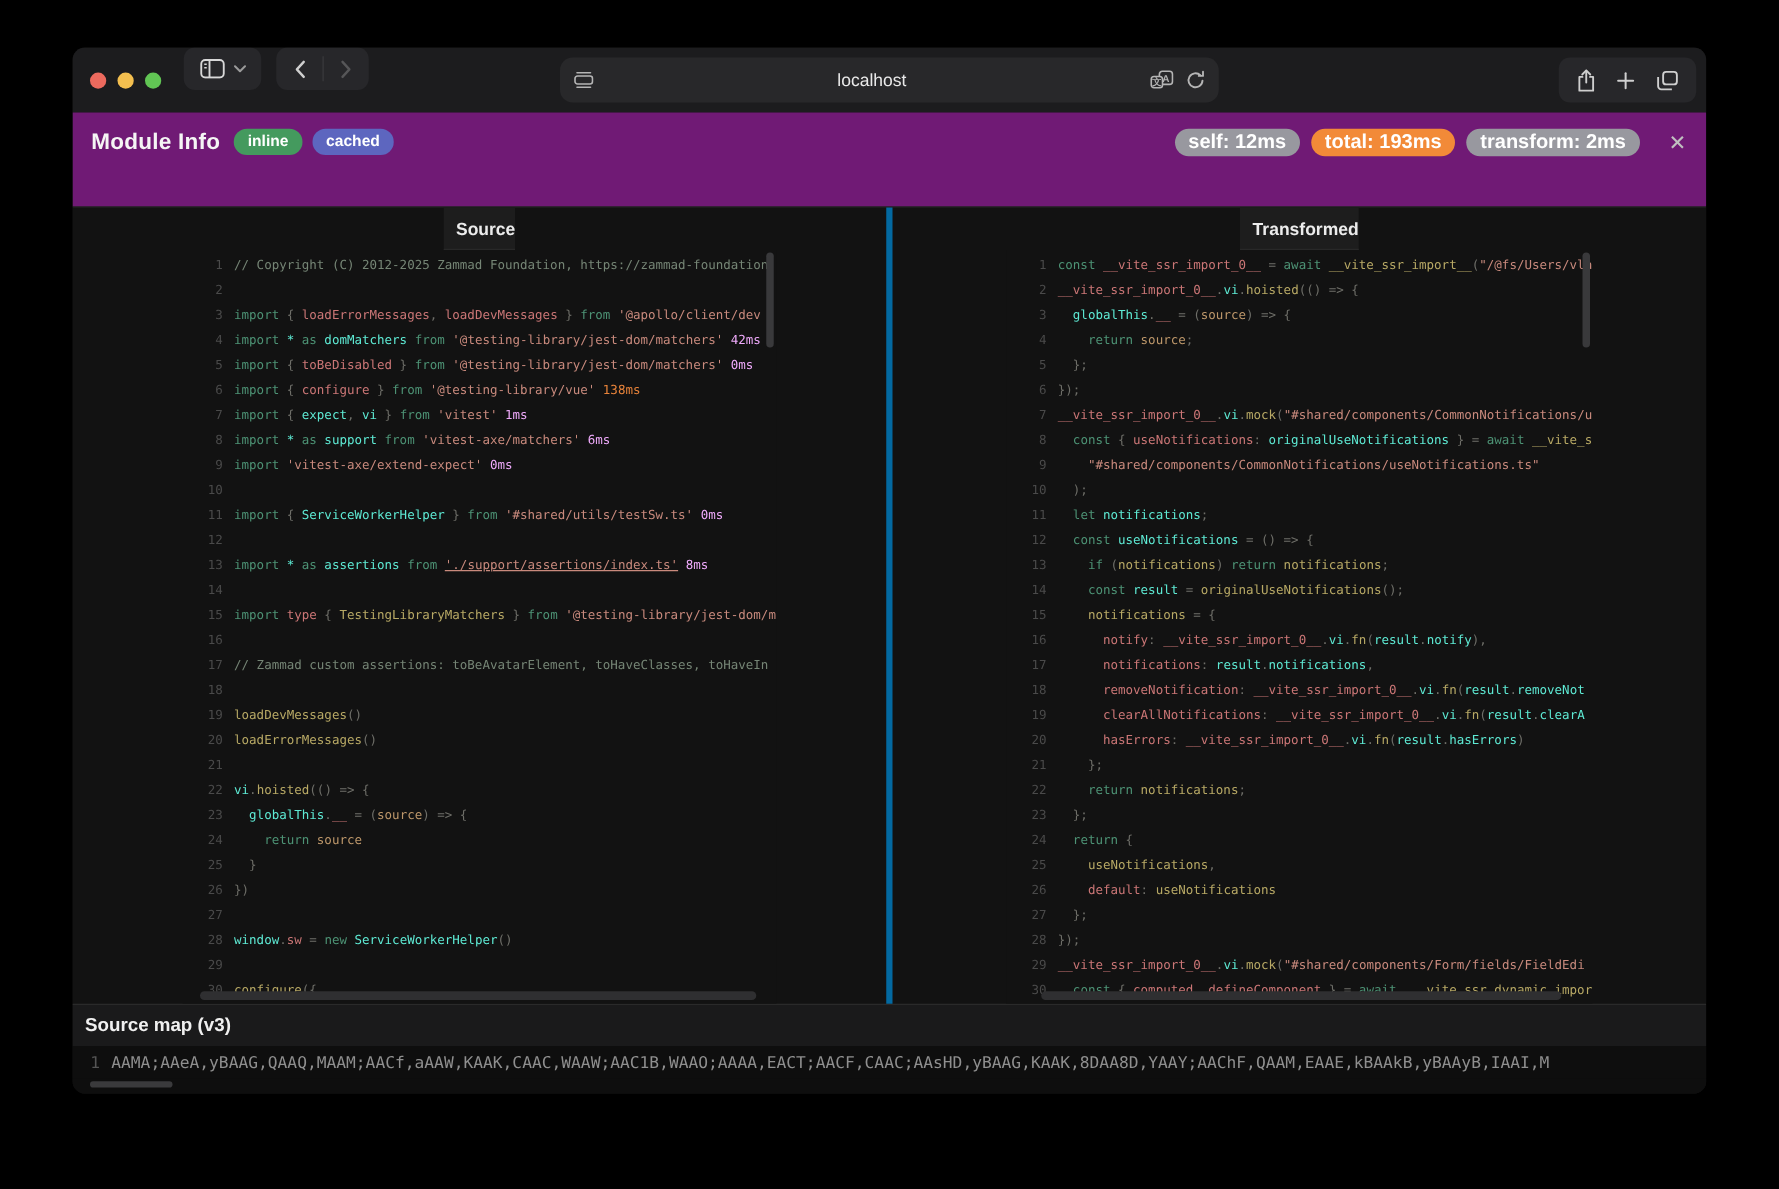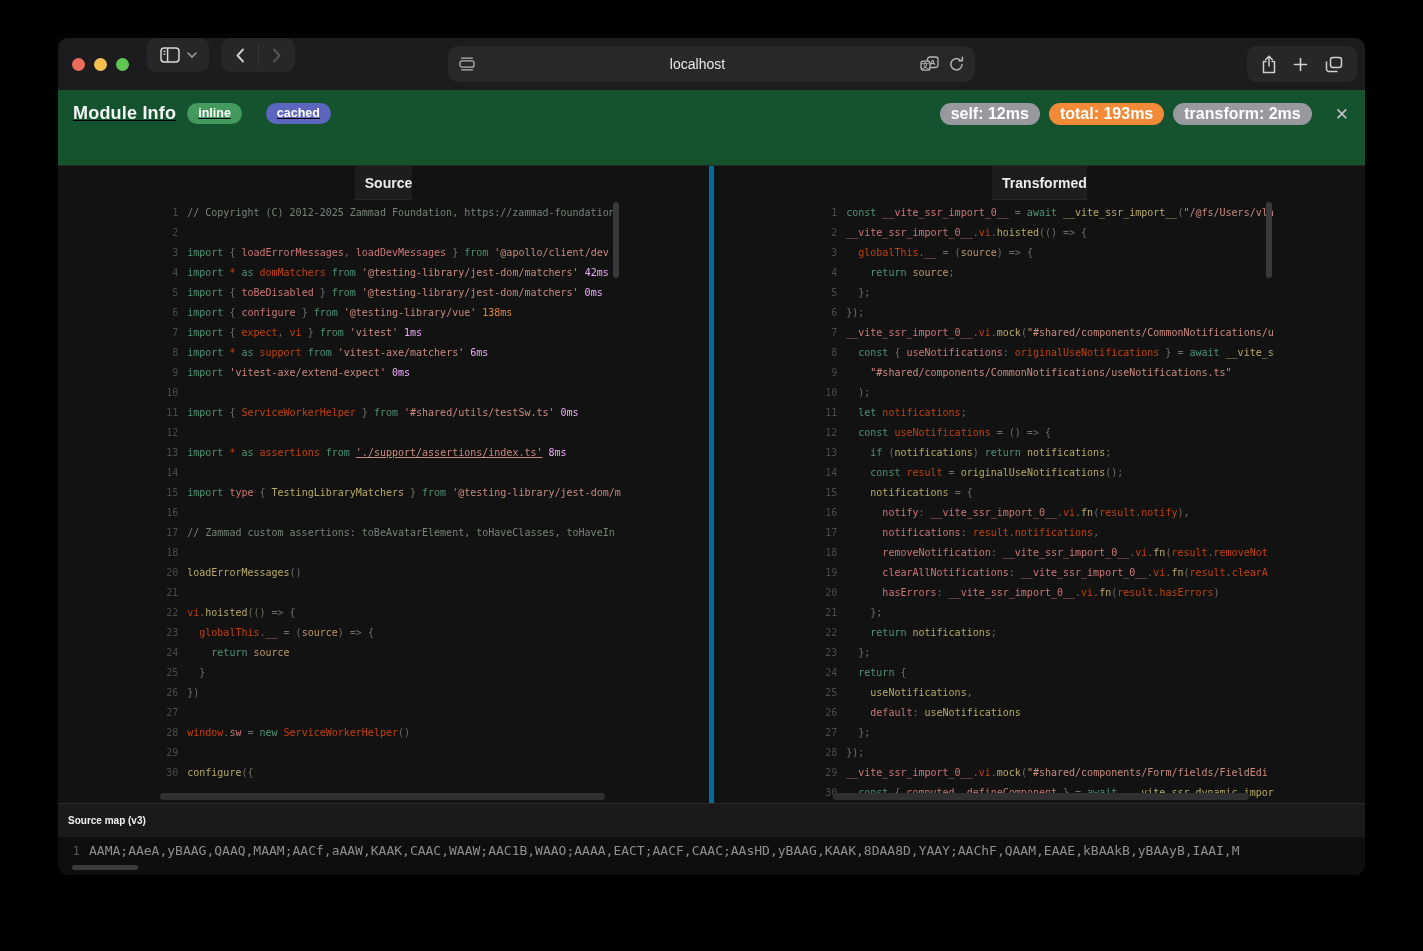--- a/index.html
+++ b/index.html
@@ -20,24 +20,24 @@
   .nav-sep { width:1px; height:20px; background:#3a3a3c; }
   .addressbar { position:absolute; left:390px; top:8px; width:527px; height:36px; background:#28282a;
                 border-radius:10px; display:flex; align-items:center; padding:0 11px; }
   .url { flex:1; text-align:center; color:#e9e9e9; font-size:14px; }
   .addr-right { display:flex; align-items:center; gap:10px; }
   .right-group { position:absolute; right:8px; top:8px; width:110px; height:36px; background:#27272a;
                  border-radius:9px; display:flex; align-items:center; justify-content:space-around; padding:0 6px; }
   .icon-btn { display:flex; align-items:center; justify-content:center; }
 
   
-  .module-header { position:relative; height:75px; background:#14532d; padding:13px 16px 0 15px;text-decoration:underline; }
+  .module-header { position:relative; height:75px; background:#701a75; padding:13px 16px 0 15px; }
   .mh-titlerow { display:flex; align-items:center; gap:11px; }
   .mh-title { color:#f5f5f5; font-size:18px; font-weight:700; letter-spacing:.2px; }
-  .badges { display:flex; gap:24px; }
+  .badges { display:flex; gap:8px; }
   .badge { color:#fff; font-size:12.5px; font-weight:600; padding:3px 11px; border-radius:11px; line-height:15px; }
   .mh-path { margin-top:7px; font-family:"DejaVu Sans Mono", monospace; font-size:13px; color:#9c9c9c; }
   .stats { position:absolute; right:16px; top:13px; display:flex; gap:9px; align-items:center; }
   .stat-pill { color:#fff; font-size:16px; font-weight:700; padding:4px 11px; border-radius:12px; line-height:14px; }
   .close-x { margin-left:14px; color:#c0c0c0; font-size:17px; line-height:17px; cursor:default; }
 
   
   .panels { display:flex; height:638px; border-top:1px solid #262626; }
   .panel { flex:1; overflow:hidden; display:flex; flex-direction:column;align-items:center; }
   .panel + .panel { border-left:5px solid #0369a1; }
@@ -46,32 +46,32 @@
                   color:#ececec; font-size:14px; font-weight:700; }
   .code-wrap { position:relative; flex:1; background:#121212; overflow:hidden; }
   .code-lines { padding-top:3px; font-family:"DejaVu Sans Mono", monospace; font-size:10px; line-height:20px; }
   .code-line { white-space:pre; height:20px; }
   .ln { display:inline-block; width:32px; text-align:right; color:#4a4a4a; margin-right:9px; }
   .seg-cm  { color:#758575; }
   .seg-kw  { color:#4d9375; }
   .seg-id  { color:#cb7676; }
   .seg-str { color:#c98a7d; }
   .seg-fn  { color:#b8a965; }
-  .seg-pl  { color:#c2410c; }
+  .seg-pl  { color:#5eead4; }
   .seg-pn  { color:#6e6e68; }
   .seg-par { color:#bd976a; }
   .seg-tm  { color:#f0abfc; }
   .seg-hot { color:#e8833a; }
   .seg-lnk { color:#c98a7d; text-decoration:underline; }
   .hscroll { position:absolute; bottom:3px; height:7px; background:#2f2f31; border-radius:4px; }
   .vscroll { position:absolute; top:2px; right:2px; width:6px; height:76px; background:#39393b; border-radius:3px; }
 
   
   .smap-header { height:34px; background:#1a1a1b; border-top:1px solid #2a2a2a; display:flex; align-items:center;
-                 padding-left:10px; color:#f0f0f0; font-size:10px; font-weight:700; }
+                 padding-left:10px; color:#f0f0f0; font-size:15px; font-weight:700; }
   .smap-row { height:26px; background:#0e0e0e; display:flex; align-items:center; overflow:hidden;
               font-family:"DejaVu Sans Mono", monospace; font-size:13px; white-space:pre; }
   .smap-ln { display:inline-block; width:22px; text-align:right; color:#555; margin:0 9px 0 0; flex:none; }
   .smap-text { color:#8f8f8f; }
   .smap-strip { height:12px; background:#0e0e0e; position:relative; }
   .smap-thumb { position:absolute; left:14px; top:2px; width:66px; height:5px; background:#3a3a3c; border-radius:3px; }
 
   svg { display:block; }
 </style>
 </head>
@@ -198,20 +198,21 @@
             <div class="code-line"><span class="ln">9</span><span class="seg-kw">import</span><span class="seg-str"> 'vitest-axe/extend-expect'</span><span class="seg-tm"> 0ms</span></div>
             <div class="code-line"><span class="ln">10</span></div>
             <div class="code-line"><span class="ln">11</span><span class="seg-kw">import</span><span class="seg-pn"> { </span><span class="seg-pl">ServiceWorkerHelper</span><span class="seg-pn"> } </span><span class="seg-kw">from</span><span class="seg-str"> '#shared/utils/testSw.ts'</span><span class="seg-tm"> 0ms</span></div>
             <div class="code-line"><span class="ln">12</span></div>
             <div class="code-line"><span class="ln">13</span><span class="seg-kw">import</span><span class="seg-pl"> * </span><span class="seg-kw">as</span><span class="seg-pl"> assertions </span><span class="seg-kw">from</span><span class="seg-pn"> </span><span class="seg-lnk">'./support/assertions/index.ts'</span><span class="seg-tm"> 8ms</span></div>
             <div class="code-line"><span class="ln">14</span></div>
             <div class="code-line"><span class="ln">15</span><span class="seg-kw">import</span><span class="seg-id"> type</span><span class="seg-pn"> { </span><span class="seg-fn">TestingLibraryMatchers</span><span class="seg-pn"> } </span><span class="seg-kw">from</span><span class="seg-str"> '@testing-library/jest-dom/m</span></div>
             <div class="code-line"><span class="ln">16</span></div>
             <div class="code-line"><span class="ln">17</span><span class="seg-cm">// Zammad custom assertions: toBeAvatarElement, toHaveClasses, toHaveIn</span></div>
             <div class="code-line"><span class="ln">18</span></div>
+            <div class="code-line"><span class="ln">19</span><span class="seg-fn">loadDevMessages</span><span class="seg-pn">()</span></div>
             <div class="code-line"><span class="ln">20</span><span class="seg-fn">loadErrorMessages</span><span class="seg-pn">()</span></div>
             <div class="code-line"><span class="ln">21</span></div>
             <div class="code-line"><span class="ln">22</span><span class="seg-pl">vi</span><span class="seg-pn">.</span><span class="seg-fn">hoisted</span><span class="seg-pn">(() =&gt; {</span></div>
             <div class="code-line"><span class="ln">23</span><span class="seg-pl">  globalThis</span><span class="seg-pn">.</span><span class="seg-id">__</span><span class="seg-pn"> = (</span><span class="seg-par">source</span><span class="seg-pn">) =&gt; {</span></div>
             <div class="code-line"><span class="ln">24</span><span class="seg-pn">    </span><span class="seg-kw">return</span><span class="seg-par"> source</span></div>
             <div class="code-line"><span class="ln">25</span><span class="seg-pn">  }</span></div>
             <div class="code-line"><span class="ln">26</span><span class="seg-pn">})</span></div>
             <div class="code-line"><span class="ln">27</span></div>
             <div class="code-line"><span class="ln">28</span><span class="seg-pl">window</span><span class="seg-pn">.</span><span class="seg-id">sw</span><span class="seg-pn"> = </span><span class="seg-kw">new</span><span class="seg-pl"> ServiceWorkerHelper</span><span class="seg-pn">()</span></div>
             <div class="code-line"><span class="ln">29</span></div>

